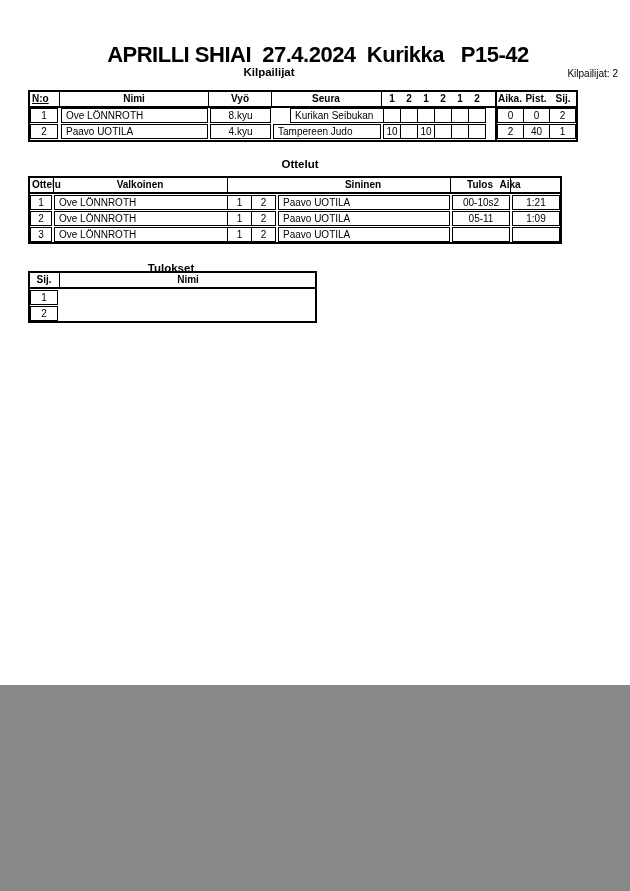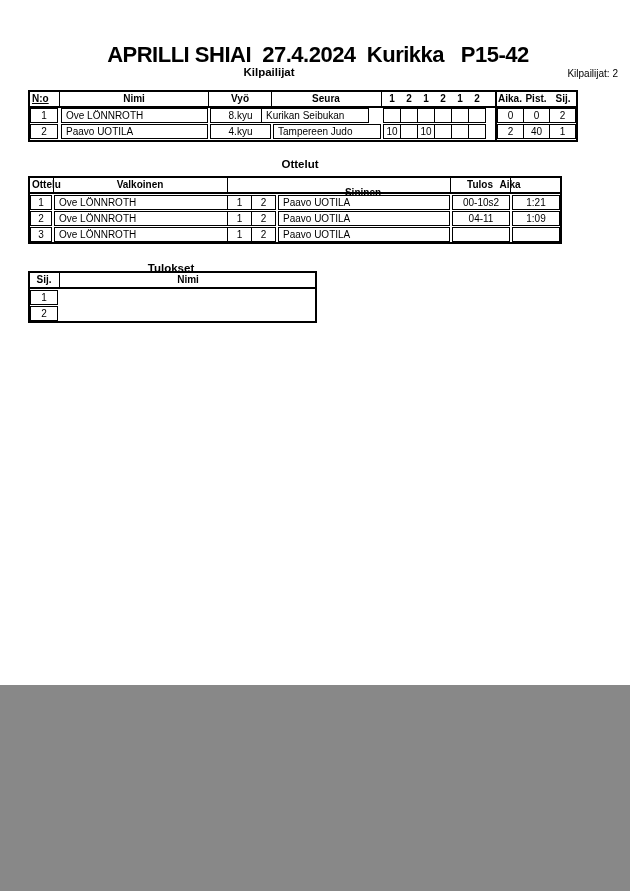--- a/index.html
+++ b/index.html
@@ -66,21 +66,21 @@
       <i class="vsep" style="left:29px;"></i>
       <i class="vsep" style="left:178px;"></i>
       <i class="vsep" style="left:241px;"></i>
       <i class="vsep" style="left:351px;"></i>
     </div>
 
     <div class="row" style="top:16px;">
       <div class="c" style="left:0;width:28px;">1</div>
       <div class="c cl" style="left:31px;width:147px;">Ove LÖNNROTH</div>
       <div class="c" style="left:180px;width:61px;">8.kyu</div>
-      <div class="c cl" style="left:231px;width:108px;">Kurikan Seibukan</div>
+      <div class="c cl" style="left:260px;width:108px;">Kurikan Seibukan</div>
       <div class="c" style="left:353px;width:18px;"></div>
       <div class="c" style="left:370px;width:18px;"></div>
       <div class="c" style="left:387px;width:18px;"></div>
       <div class="c" style="left:404px;width:18px;"></div>
       <div class="c" style="left:421px;width:18px;"></div>
       <div class="c" style="left:438px;width:18px;"></div>
       <div class="c" style="left:467px;width:27px;">0</div>
       <div class="c" style="left:493px;width:27px;">0</div>
       <div class="c" style="left:519px;width:27px;">2</div>
     </div>
@@ -103,21 +103,21 @@
 
     <div class="thickv" style="left:465px;"></div>
   </div>
 
   <div class="sec-title" style="top:158px; left:300px;">Ottelut</div>
 
   <div class="tbl" style="left:28px; top:176px; width:534px; height:68px;">
     <div class="hrow">
       <span class="hl" style="left:2px;">Ottelu</span>
       <span class="hl ctr" style="left:110px;">Valkoinen</span>
-      <span class="hl ctr" style="left:333px;margin-top:8px;">Sininen</span>
+      <span class="hl ctr" style="left:333px;">Sininen</span>
       <span class="hl ctr" style="left:450px;">Tulos</span>
       <span class="hl ctr" style="left:480px;">Aika</span>
       <i class="vsep" style="left:23px;"></i>
       <i class="vsep" style="left:197px;"></i>
       <i class="vsep" style="left:420px;"></i>
       <i class="vsep" style="left:480px;"></i>
     </div>
 
     <div class="row" style="top:17px;">
       <div class="c" style="left:0;width:22px;">1</div>
@@ -128,21 +128,21 @@
       <div class="c" style="left:422px;width:58px;">00-10s2</div>
       <div class="c" style="left:482px;width:48px;">1:21</div>
     </div>
 
     <div class="row" style="top:33px;">
       <div class="c" style="left:0;width:22px;">2</div>
       <div class="c cl" style="left:24px;width:174px;">Ove LÖNNROTH</div>
       <div class="c" style="left:197px;width:25px;">1</div>
       <div class="c" style="left:221px;width:25px;">2</div>
       <div class="c cl" style="left:248px;width:172px;">Paavo UOTILA</div>
-      <div class="c" style="left:422px;width:58px;">04-11</div>
+      <div class="c" style="left:422px;width:58px;">05-11</div>
       <div class="c" style="left:482px;width:48px;">1:09</div>
     </div>
 
     <div class="row" style="top:49px;">
       <div class="c" style="left:0;width:22px;">3</div>
       <div class="c cl" style="left:24px;width:174px;">Ove LÖNNROTH</div>
       <div class="c" style="left:197px;width:25px;">1</div>
       <div class="c" style="left:221px;width:25px;">2</div>
       <div class="c cl" style="left:248px;width:172px;">Paavo UOTILA</div>
       <div class="c" style="left:422px;width:58px;"></div>

